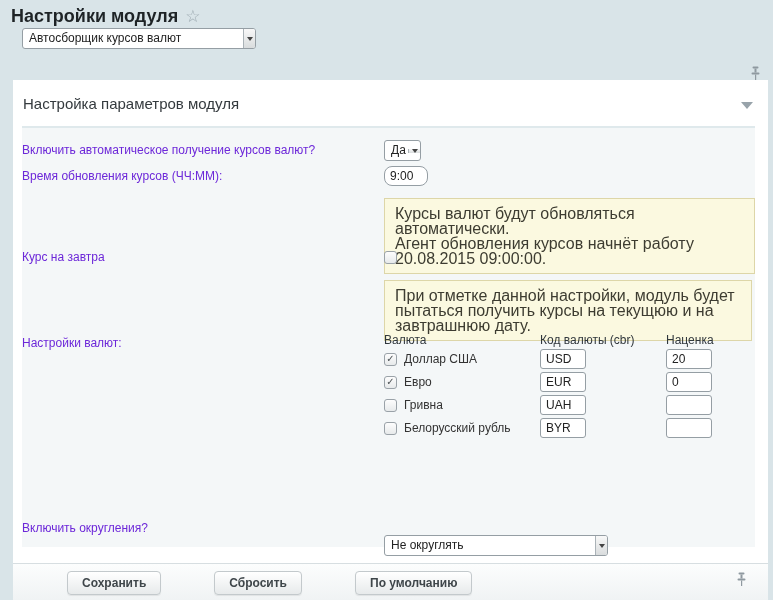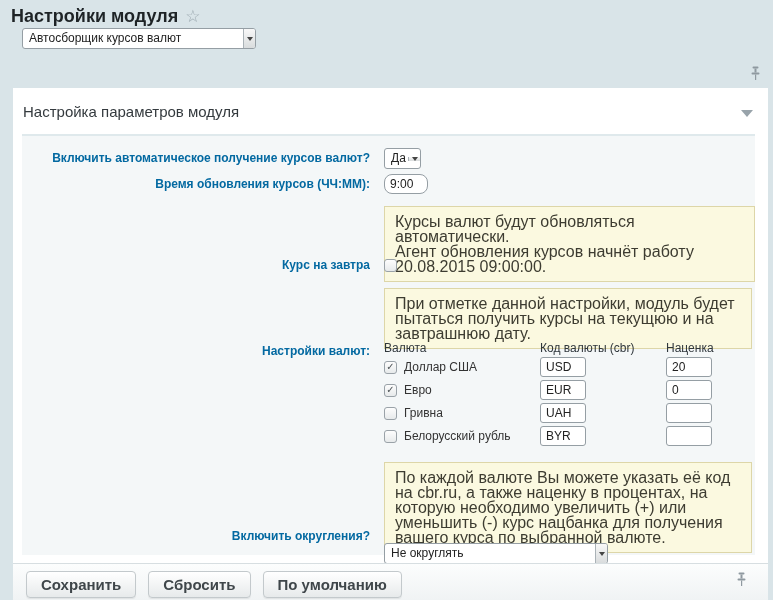--- a/index.html
+++ b/index.html
@@ -43,34 +43,34 @@
     border:1px solid #c7cfd3; border-bottom:none; border-radius:4px 4px 0 0;
     font-weight:bold; color:#333; cursor:pointer; background:#fff;margin-top:28px;
   }
   .tab.active { background:linear-gradient(#f3f4f4,#e4e6e7); }
 
   .pin { position:absolute; cursor:pointer; }
   .pin-top { right:12px; top:66px; }
   .pin-bottom { right:26px; top:572px; }
 
   
-  .panel { position:absolute; left:13px; top:88px; width:755px; height:512px; background:#fff; }
+  .panel { position:absolute; left:13px; top:80px; width:755px; height:512px; background:#fff; }
   .section-title { position:absolute; left:10px; top:15px; font-size:15px; color:#343a3e; }
   .collapse { position:absolute; right:15px; top:22px; width:0; height:0;
     border-left:6px solid transparent; border-right:6px solid transparent;
     border-top:7px solid #98a3aa; cursor:pointer; }
 
   .formbox {
     position:absolute; left:9px; top:46px; width:733px; height:421px;
     background:#f4f7f8; border-top:2px solid #dfe9ec;
   }
   .frow { position:absolute; left:0; width:100%; }
   .flabel {
-    position:absolute; left:0; width:348px; text-align:right;
-    color:#0369a1; line-height:21px;font-weight:bold;
+    position:absolute; left:0; width:348px; text-align:left;
+    color:#6d28d9; line-height:21px;
   }
   .fctrl { position:absolute; left:362px; }
 
   #row-auto   { top:12px; height:21px; }
   #row-time   { top:38px; height:21px; }
   #note-auto  { top:70px; }
   #row-tomorrow { top:122px; height:16px; }
   #row-tomorrow .flabel { line-height:15px; }
   #note-tomorrow { top:152px; }
   #row-cur-label { top:205px; }
@@ -117,22 +117,22 @@
   
   .footer {
     position:absolute; left:13px; top:563px; width:755px; height:37px;
     background:linear-gradient(#fcfdfd,#f0f3f4);
     border-top:1px solid #d7dee1;
   }
   .footer .btns { position:absolute; left:13px; top:7px; display:flex; gap:12px; }
   .btn {
     padding:4px 14px; border:1px solid #c3c9cc; border-radius:4px;
     background:linear-gradient(#ffffff,#e7eaeb);
-    font-weight:bold; font-size:15px; color:#3f464a; cursor:pointer;
-    box-shadow:0 1px 1px rgba(0,0,0,0.07); font-family:inherit;
+    font-weight:bold; font-size:12px; color:#3f464a; cursor:pointer;
+    box-shadow:0 1px 1px rgba(0,0,0,0.07); font-family:inherit;margin-left:41px;
   }
   .edge-right { position:absolute; right:0; top:0; width:5px; height:600px; background:#d9e4e8; }
 </style>
 </head>
 <body>
 
 <div class="page-title">
   <span>Настройки модуля</span>
   <span class="star">☆</span>
 </div>
@@ -258,23 +258,20 @@
               <span class="mark">✓</span>
             </span>
           <span>Белорусский рубль</span>
         </span>
         <input class="inp inp-sm cur-col-code" value="BYR" style="">
         <input class="inp inp-sm cur-col-markup" value="" style="">
       </div>
 
     </div>
 
-    <div class="note wide" id="note-codes">
-      <span>По каждой валюте Вы можете указать её код на cbr.ru, а также наценку в процентах, на которую необходимо увеличить (+) или уменьшить (-) курс нацбанка для получения вашего курса по выбранной валюте.</span>
-    </div>
 
     <div class="frow" id="row-round">
       <span class="flabel">Включить округления?</span>
       <span class="fctrl">
         <span class="sel sel-round">
           <span class="txt">Не округлять</span>
           <span class="arrow-btn">
               <span class="tri-down"></span>
             </span>
         </span>

